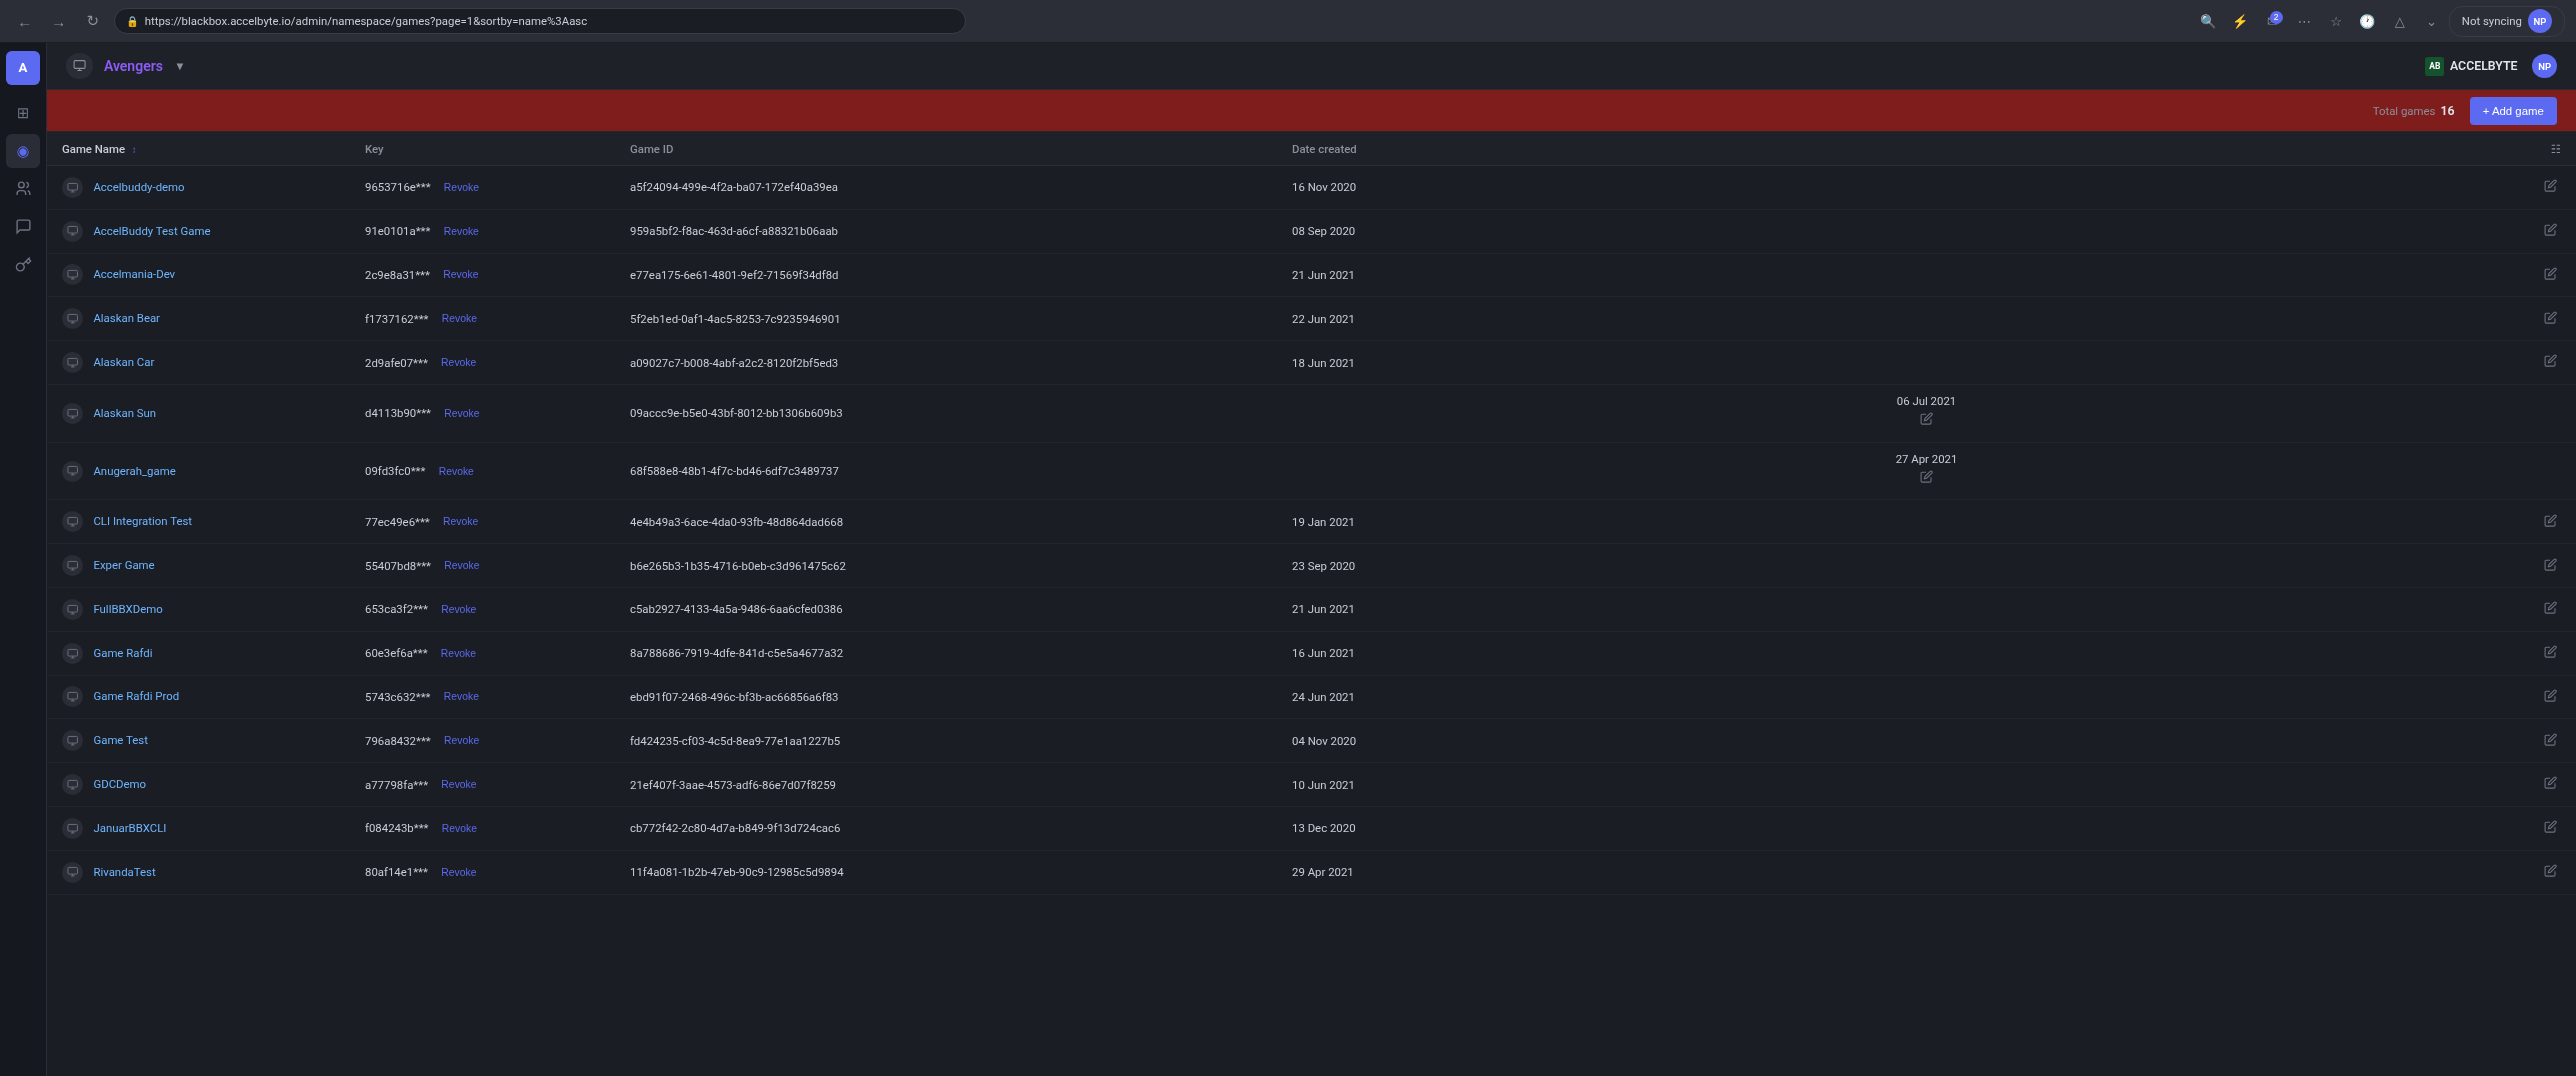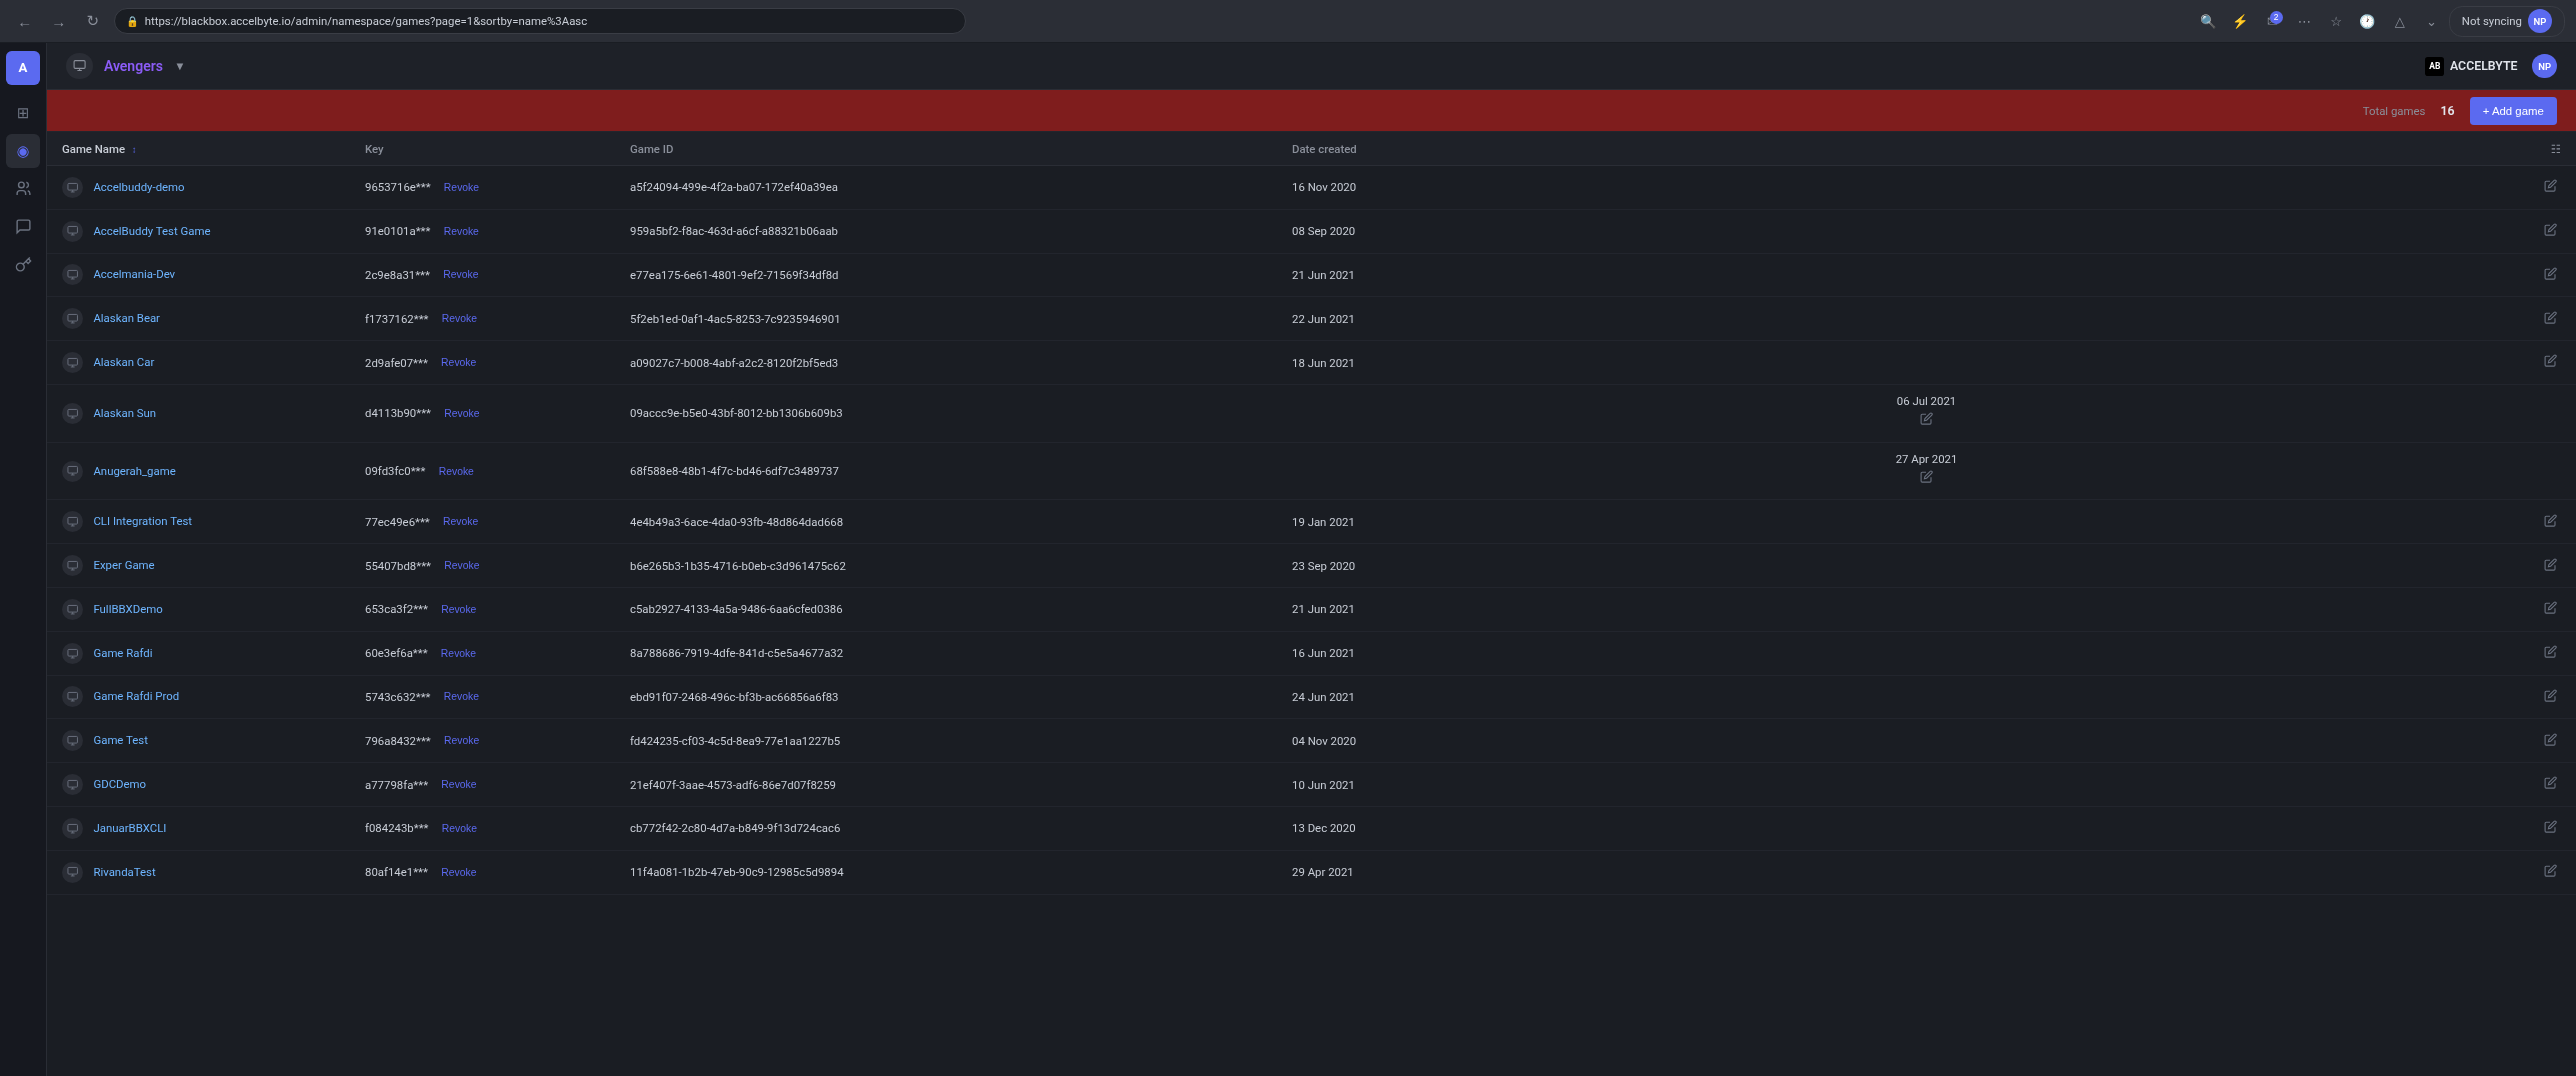--- a/index.html
+++ b/index.html
@@ -176,21 +176,21 @@
       align-items: center;
       gap: 15px;
     }
     .total-games-label {
       color: #8a8f9a;
       font-size: 11.4px;
     }
     .total-games-count {
       color: #e2e5ec;
       font-weight: 600;
-      margin-left: 15px;
+      margin-left: 5px;
     }
     .add-game-btn {
       height: 28px;
       background: #5b6af0;
       border: none;
       border-radius: 3.8px;
       color: white;
       font-size: 11.4px;
       padding: 0 13.2px;
       cursor: pointer;
@@ -283,21 +283,21 @@
     .table-container::-webkit-scrollbar-track { background: #1a1d23; }
     .table-container::-webkit-scrollbar-thumb { background: #3a3d45; border-radius: 2.8px; }
 
     .accelbyte-logo {
       display: flex; align-items: center; gap: 5.7px;
       color: #e2e5ec; font-size: 12.3px; font-weight: 600;
       margin-left: auto;
     }
     .ab-logo-icon {
       width: 19px; height: 19px;
-      background: #000000;
+      background: #14532d;
       border-radius: 2.8px;
       display: flex; align-items: center; justify-content: center;
       color: white; font-size: 8.5px; font-weight: 700;
     }
   </style>
 </head>
 <body>
 
 <div class="browser-bar">
   <button class="browser-nav-btn">←</button>

